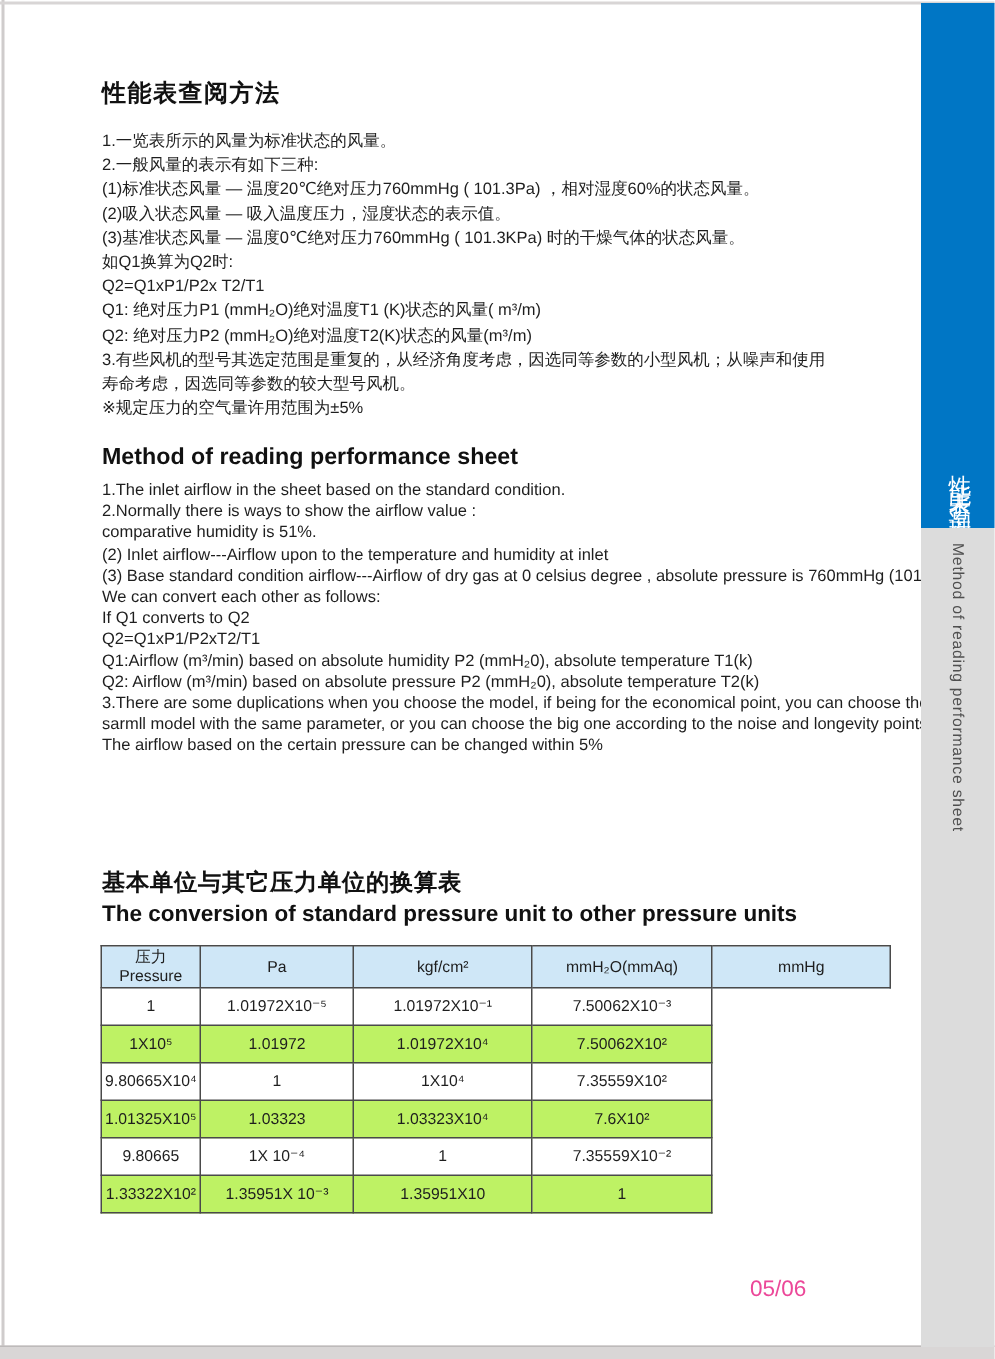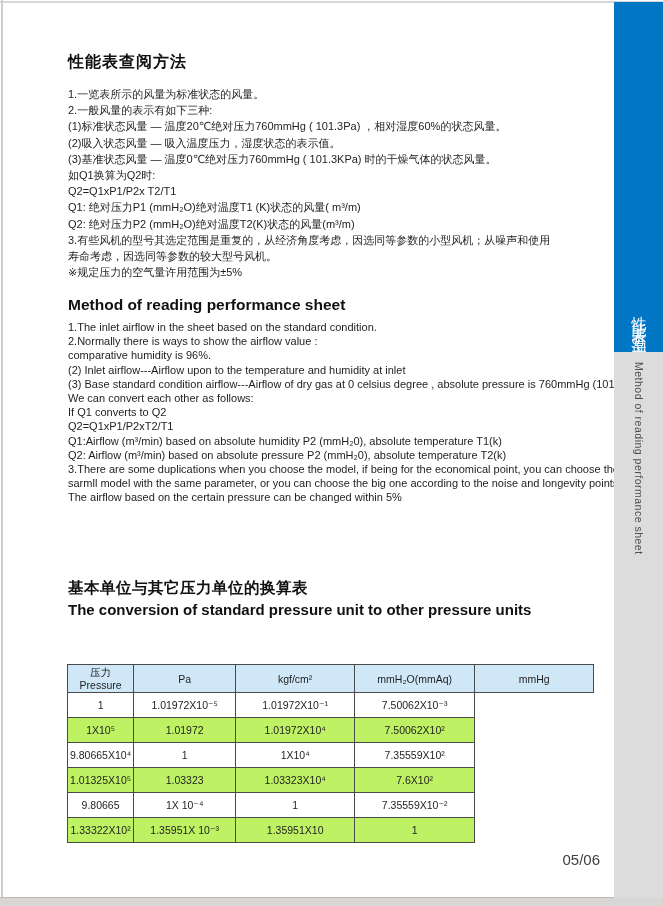--- a/index.html
+++ b/index.html
@@ -41,41 +41,41 @@
     letter-spacing:0.5px;
     text-align:right;
   }
   .en-title2 {
     position:absolute; left:68px; top:601px;
     font-size:15px; font-weight:bold; color:#111;text-align:right;
   }
 
   
   table.conv {
-    position:absolute; left:67px; top:664px;
+    position:absolute; left:67px; top:630px;
     border-collapse:collapse;
     font-size:10.5px; color:#1e1e1e;
     table-layout:fixed;
   }
   table.conv td, table.conv th {
     border:1px solid #4a4a4a;
     text-align:center; vertical-align:middle;
     font-weight:normal;
     padding:0 2px;
   }
   table.conv .hdr { background:#cfe7f7; height:28px; }
   table.conv .lbl { background:#cfe7f7; width:41px; line-height:13px; }
   table.conv tbody tr { height:25px; }
   table.conv tr.alt td { background:#bef264; }
   table.conv tr:not(.alt) td { background:#ffffff; }
   table.conv td.lbl { background:#cfe7f7 !important; }
 
   .page-number {
     position:absolute; left:500px; top:851px; width:100px;
-    text-align:right; font-size:15px; color:#404040;
+    text-align:left; font-size:15px; color:#ec4899;
   }
 
   
   .side-tab-blue {
     position:absolute; left:614px; top:2px; width:49px; height:350px;
     background:#0076c5;
     display:flex; justify-content:center; align-items:flex-end;
     padding-bottom:6px;
   }
   .side-tab-blue .vtext {
@@ -115,21 +115,21 @@
   <div>3.有些风机的型号其选定范围是重复的，从经济角度考虑，因选同等参数的小型风机；从噪声和使用</div>
   <div>寿命考虑，因选同等参数的较大型号风机。</div>
   <div>※规定压力的空气量许用范围为±5%</div>
 </div>
 
 <h2 class="en-title">Method of reading performance sheet</h2>
 
 <div class="en-body">
   <div>1.The inlet airflow in the sheet based on the standard condition.</div>
   <div>2.Normally there is ways to show the airflow value :</div>
-  <div>comparative humidity is 96%.</div>
+  <div>comparative humidity is 51%.</div>
   <div>(2) Inlet airflow---Airflow upon to the temperature and humidity at inlet</div>
   <div>(3) Base standard condition airflow---Airflow of dry gas at 0 celsius degree , absolute pressure is 760mmHg (101.3KPa)</div>
   <div>We can convert each other as follows:</div>
   <div>If Q1 converts to Q2</div>
   <div>Q2=Q1xP1/P2xT2/T1</div>
   <div>Q1:Airflow (m³/min) based on absolute humidity P2 (mmH₂0), absolute temperature T1(k)</div>
   <div>Q2: Airflow (m³/min) based on absolute pressure P2 (mmH₂0), absolute temperature T2(k)</div>
   <div>3.There are some duplications when you choose the model, if being for the economical point, you can choose the</div>
   <div>sarmll model with the same parameter, or you can choose the big one according to the noise and longevity points.</div>
   <div>The airflow based on the certain pressure can be changed within 5%</div>

